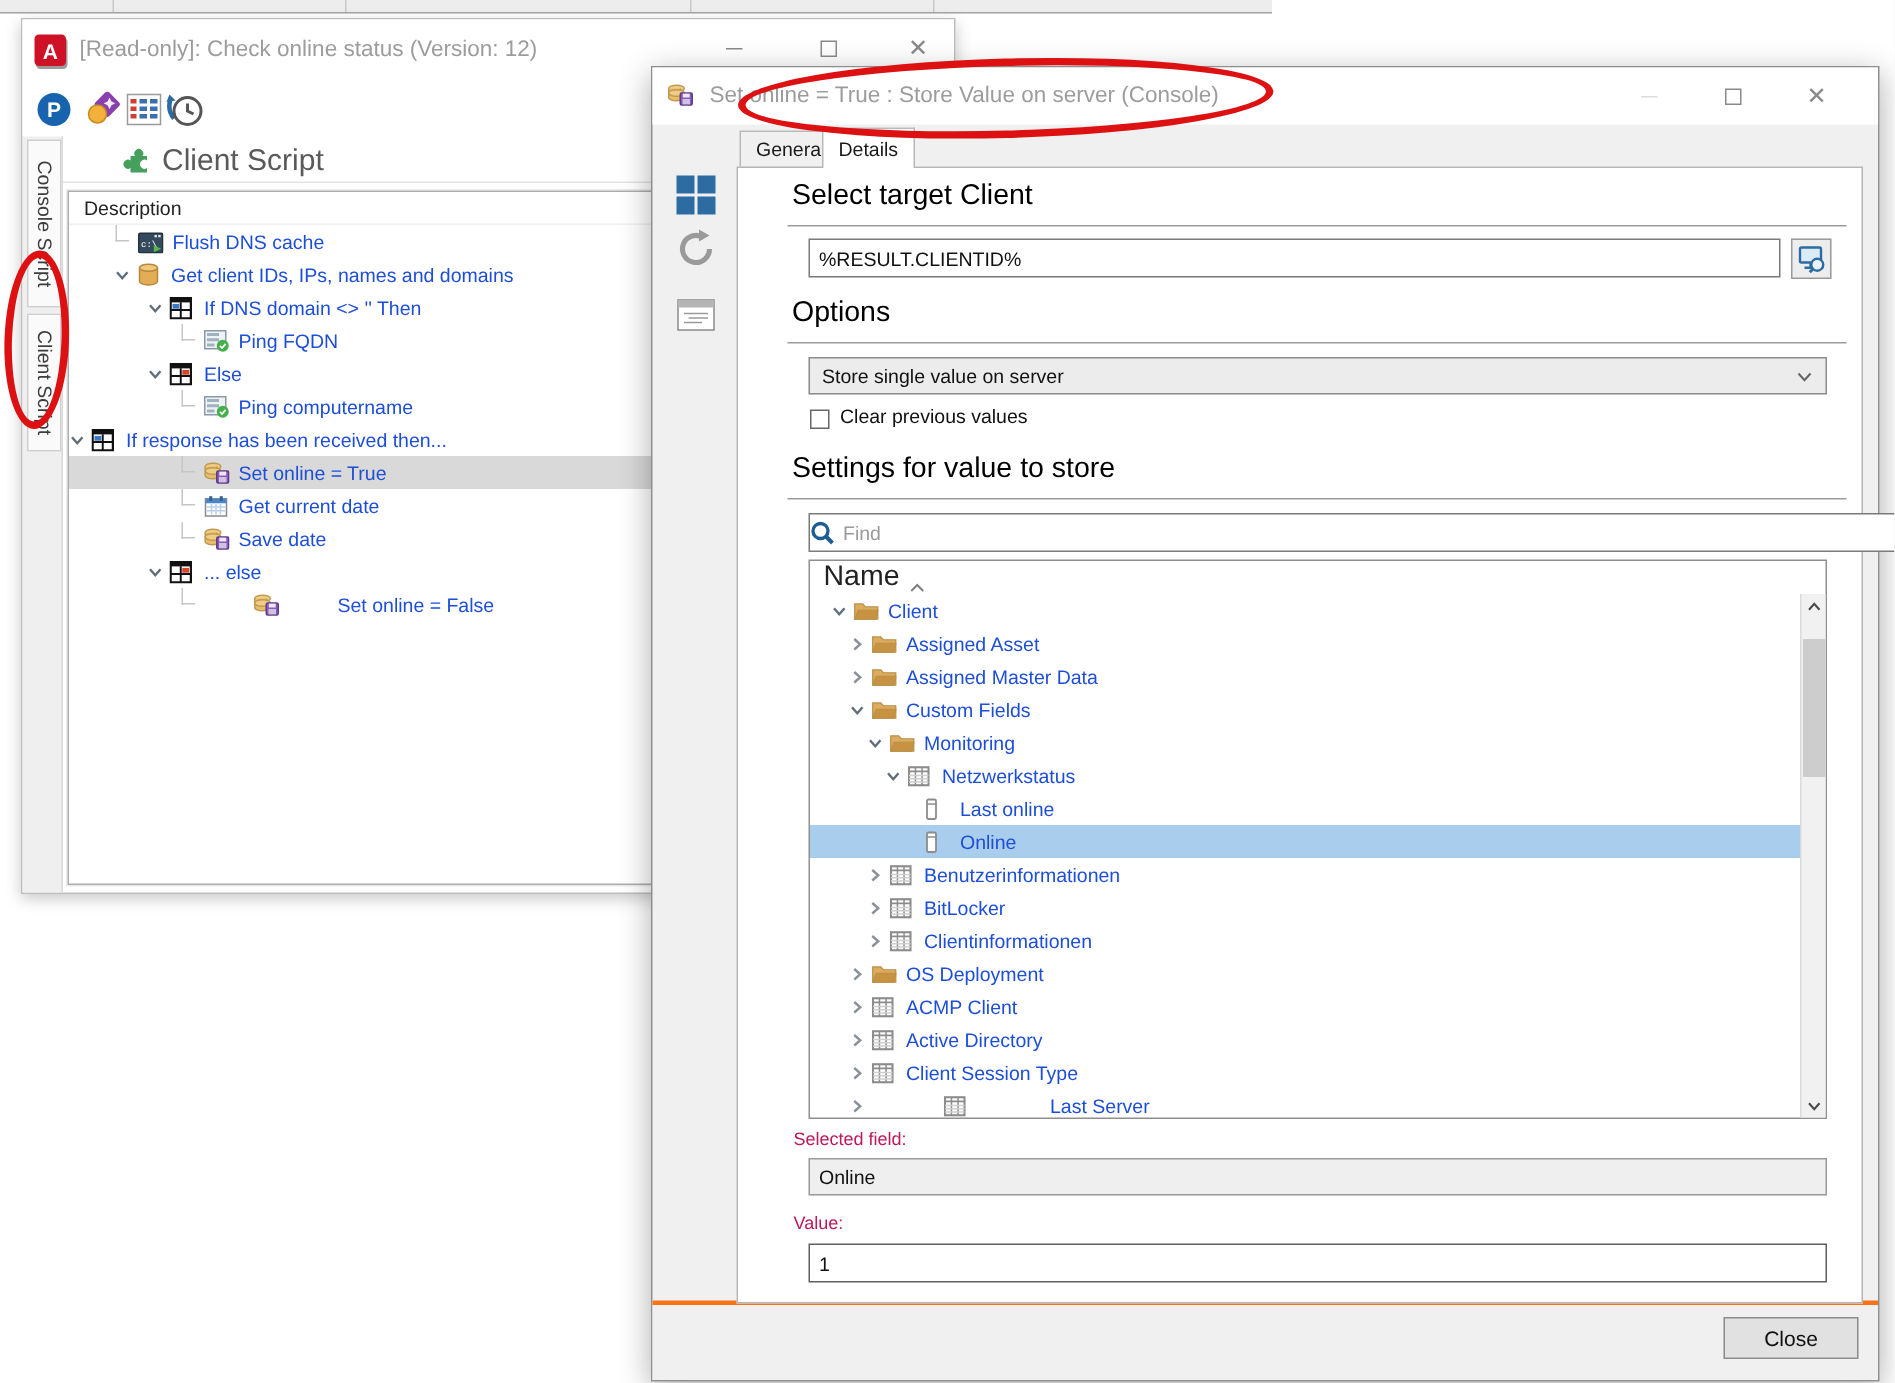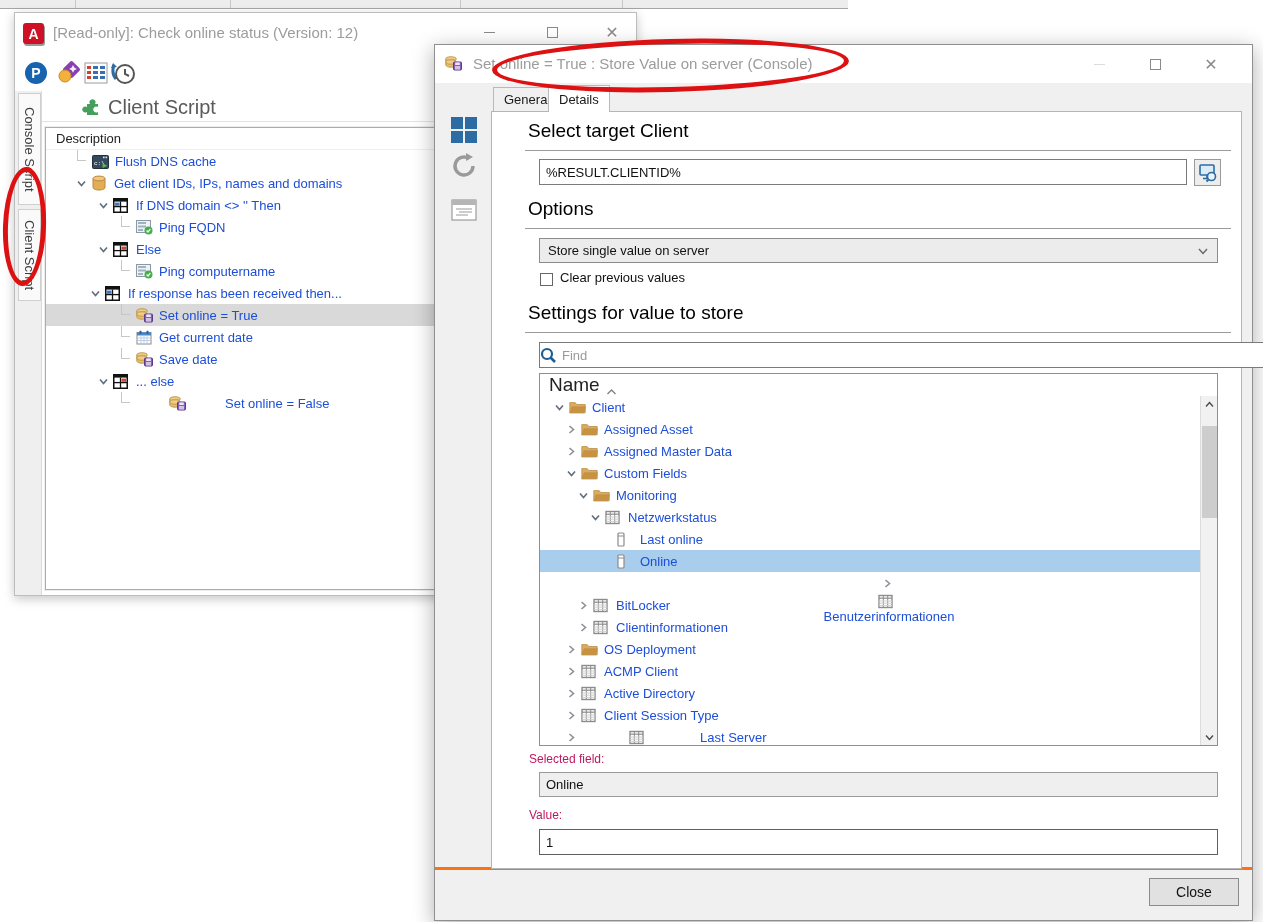--- a/index.html
+++ b/index.html
@@ -242,21 +242,21 @@
                 <rect x="0.5" y="0.5" width="14" height="12" fill="#eef2f5" stroke="#8a99a5"></rect>
                 <rect x="2" y="2" width="8" height="2" fill="#9fb2c0"></rect>
                 <rect x="2" y="5.5" width="8" height="2" fill="#9fb2c0"></rect>
                 <rect x="2" y="9" width="5" height="2" fill="#9fb2c0"></rect>
                 <circle cx="12.5" cy="10.5" r="4" fill="#45b049"></circle>
                 <path d="M10.6 10.5 l1.4 1.5 2.4 -2.8" stroke="#fff" stroke-width="1.2" fill="none"></path>
               </svg>
             </span>
             <span class="tlabel">Ping computername</span>
           </div>
-          <div class="trow" style=" margin-left: 44px;">
+          <div class="trow" style="">
             <span class="chev">
               <svg width="11" height="11" viewBox="0 0 11 11">
                 <polyline points="2,3.5 5.5,7.5 9,3.5" fill="none" stroke="#5f6e7d" stroke-width="1.6"></polyline>
               </svg>
             </span>
             <span class="ticon">
               <svg width="15" height="15" viewBox="0 0 15 15">
                 <rect x="0.75" y="0.75" width="13.5" height="13.5" fill="#fff" stroke="#111" stroke-width="1.5"></rect>
                 <rect x="1" y="1" width="13" height="2.6" fill="#111"></rect>
                 <line x1="7.5" y1="3.5" x2="7.5" y2="14" stroke="#111" stroke-width="1.3"></line>
@@ -554,21 +554,21 @@
             <div class="trow sel" style="padding-left: 62px;">
               <span class="chev"></span>
               <span class="ticon">
                 <svg width="8" height="15" viewBox="0 0 8 15">
                   <rect x="1" y="1" width="6" height="13" rx="1" fill="#fff" stroke="#8c8c8c" stroke-width="1.2"></rect>
                   <line x1="1" y1="4" x2="7" y2="4" stroke="#8c8c8c"></line>
                 </svg>
               </span>
               <span class="tlabel">Online</span>
             </div>
-            <div class="trow" style="padding-left: 38px; flex-direction: column;">
+            <div class="trow" style="padding-left: 38px;">
               <span class="chev">
                 <svg width="11" height="11" viewBox="0 0 11 11">
                   <polyline points="3.5,2 7.5,5.5 3.5,9" fill="none" stroke="#8a9199" stroke-width="1.6"></polyline>
                 </svg>
               </span>
               <span class="ticon">
                 <svg width="15" height="15" viewBox="0 0 15 15">
                   <rect x="1" y="1.5" width="13" height="12" fill="#fff" stroke="#8c8c8c" stroke-width="1.4"></rect>
                   <line x1="1" y1="4.2" x2="14" y2="4.2" stroke="#8c8c8c" stroke-width="1.2"></line>
                   <line x1="5.3" y1="1.5" x2="5.3" y2="13.5" stroke="#8c8c8c"></line>

